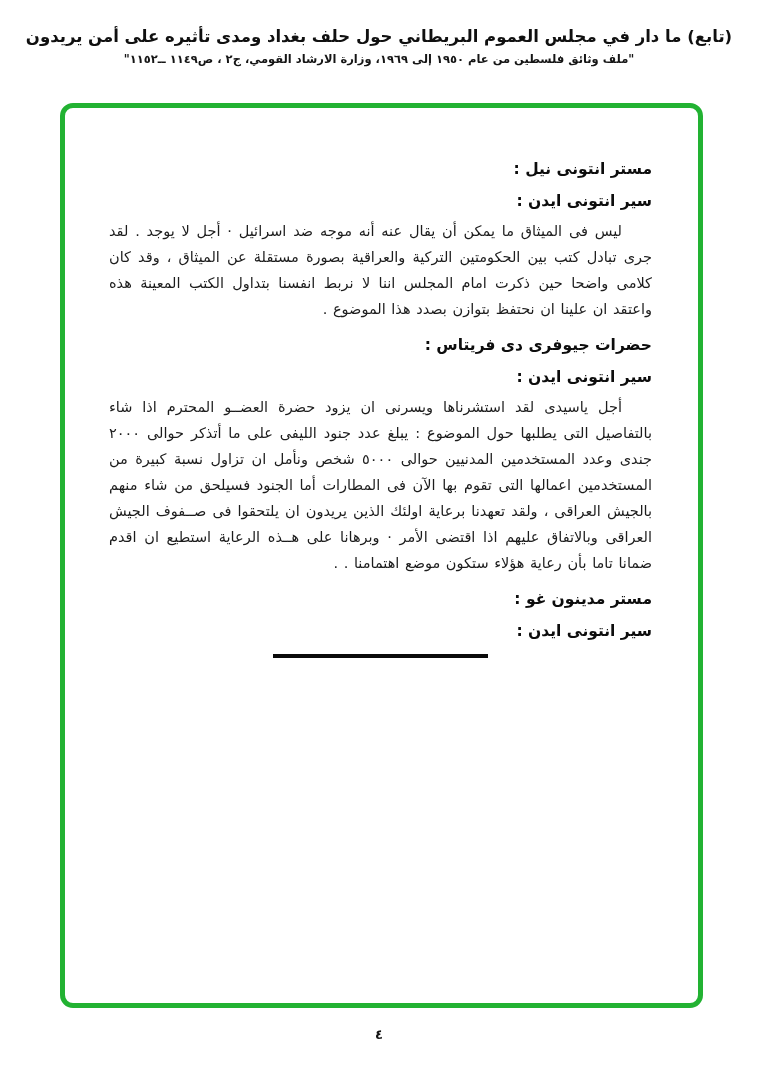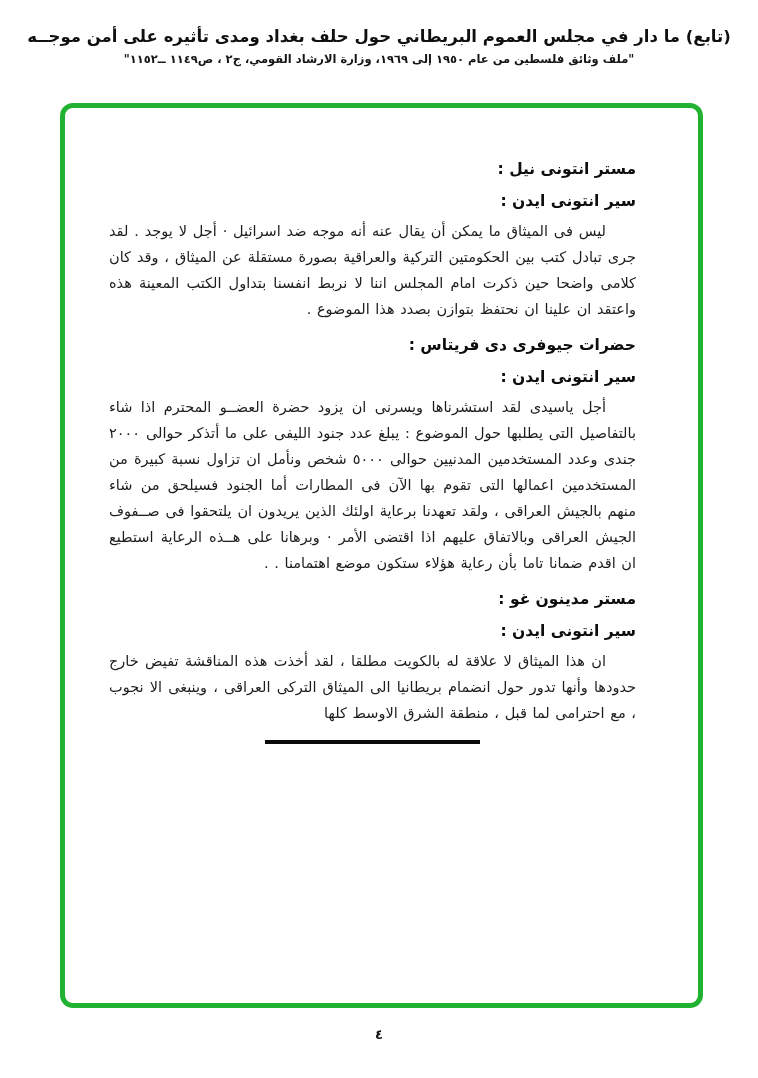--- a/index.html
+++ b/index.html
@@ -42,21 +42,21 @@
     left: 60px;
     top: 103px;
     width: 633px;
     height: 895px;
     border: 5px solid #22b232;
     border-radius: 13px;
     background: #ffffff;
     box-sizing: content-box;
   }
   .box-content {
-    padding: 38px 62px 0 44px;
+    padding: 38px 46px 0 44px;
     direction: rtl;
   }
   .section { margin-bottom: 6px; }
   .speaker {
     font-size: 15.5px;
     font-weight: bold;
     color: #0d0d0d;
     margin: 14px 0 8px 0;
     text-align: right;
   }
@@ -85,21 +85,21 @@
     text-align: center;
     font-size: 13px;
     font-weight: bold;
     color: #111111;
   }
 </style>
 </head>
 <body>
 
 <header class="doc-header">
-  <div class="doc-title">(تابع) ما دار في مجلس العموم البريطاني حول حلف بغداد ومدى تأثيره على أمن موجــه</div>
+  <div class="doc-title">(تابع) ما دار في مجلس العموم البريطاني حول حلف بغداد ومدى تأثيره على أمن يريدون</div>
   <div class="doc-subtitle">"ملف وثائق فلسطين من عام ١٩٥٠ إلى ١٩٦٩، وزارة الارشاد القومي، ج٢ ، ص١١٤٩ ــ١١٥٢"</div>
 </header>
 
 <div class="green-box">
   <div class="box-content">
 
     <div class="section">
       <div class="speaker">مستر انتونى نيل :</div>
     </div>
 
@@ -116,21 +116,20 @@
       <div class="speaker">سير انتونى ايدن :</div>
       <p class="speech">أجل ياسيدى لقد استشرناها ويسرنى ان يزود حضرة العضــو المحترم اذا شاء بالتفاصيل التى يطلبها حول الموضوع : يبلغ عدد جنود الليفى على ما أتذكر حوالى ٢٠٠٠ جندى وعدد المستخدمين المدنيين حوالى ٥٠٠٠ شخص ونأمل ان تزاول نسبة كبيرة من المستخدمين اعمالها التى تقوم بها الآن فى المطارات أما الجنود فسيلحق من شاء منهم بالجيش العراقى ، ولقد تعهدنا برعاية اولئك الذين يريدون ان يلتحقوا فى صــفوف الجيش العراقى وبالاتفاق عليهم اذا اقتضى الأمر · وبرهانا على هــذه الرعاية استطيع ان اقدم ضمانا تاما بأن رعاية هؤلاء ستكون موضع اهتمامنا . .</p>
     </div>
 
     <div class="section">
       <div class="speaker">مستر مدينون غو :</div>
     </div>
 
     <div class="section">
       <div class="speaker">سير انتونى ايدن :</div>
-      <p class="speech">ان هذا الميثاق لا علاقة له بالكويت مطلقا ، لقد أخذت هذه المناقشة تفيض خارج حدودها وأنها تدور حول انضمام بريطانيا الى الميثاق التركى العراقى ، وينبغى الا نجوب ، مع احترامى لما قبل ، منطقة الشرق الاوسط كلها</p>
     </div>
 
     <div class="separator-rule"></div>
 
   </div>
 </div>
 
 <div class="page-number">٤</div>
 
 </body></html>

